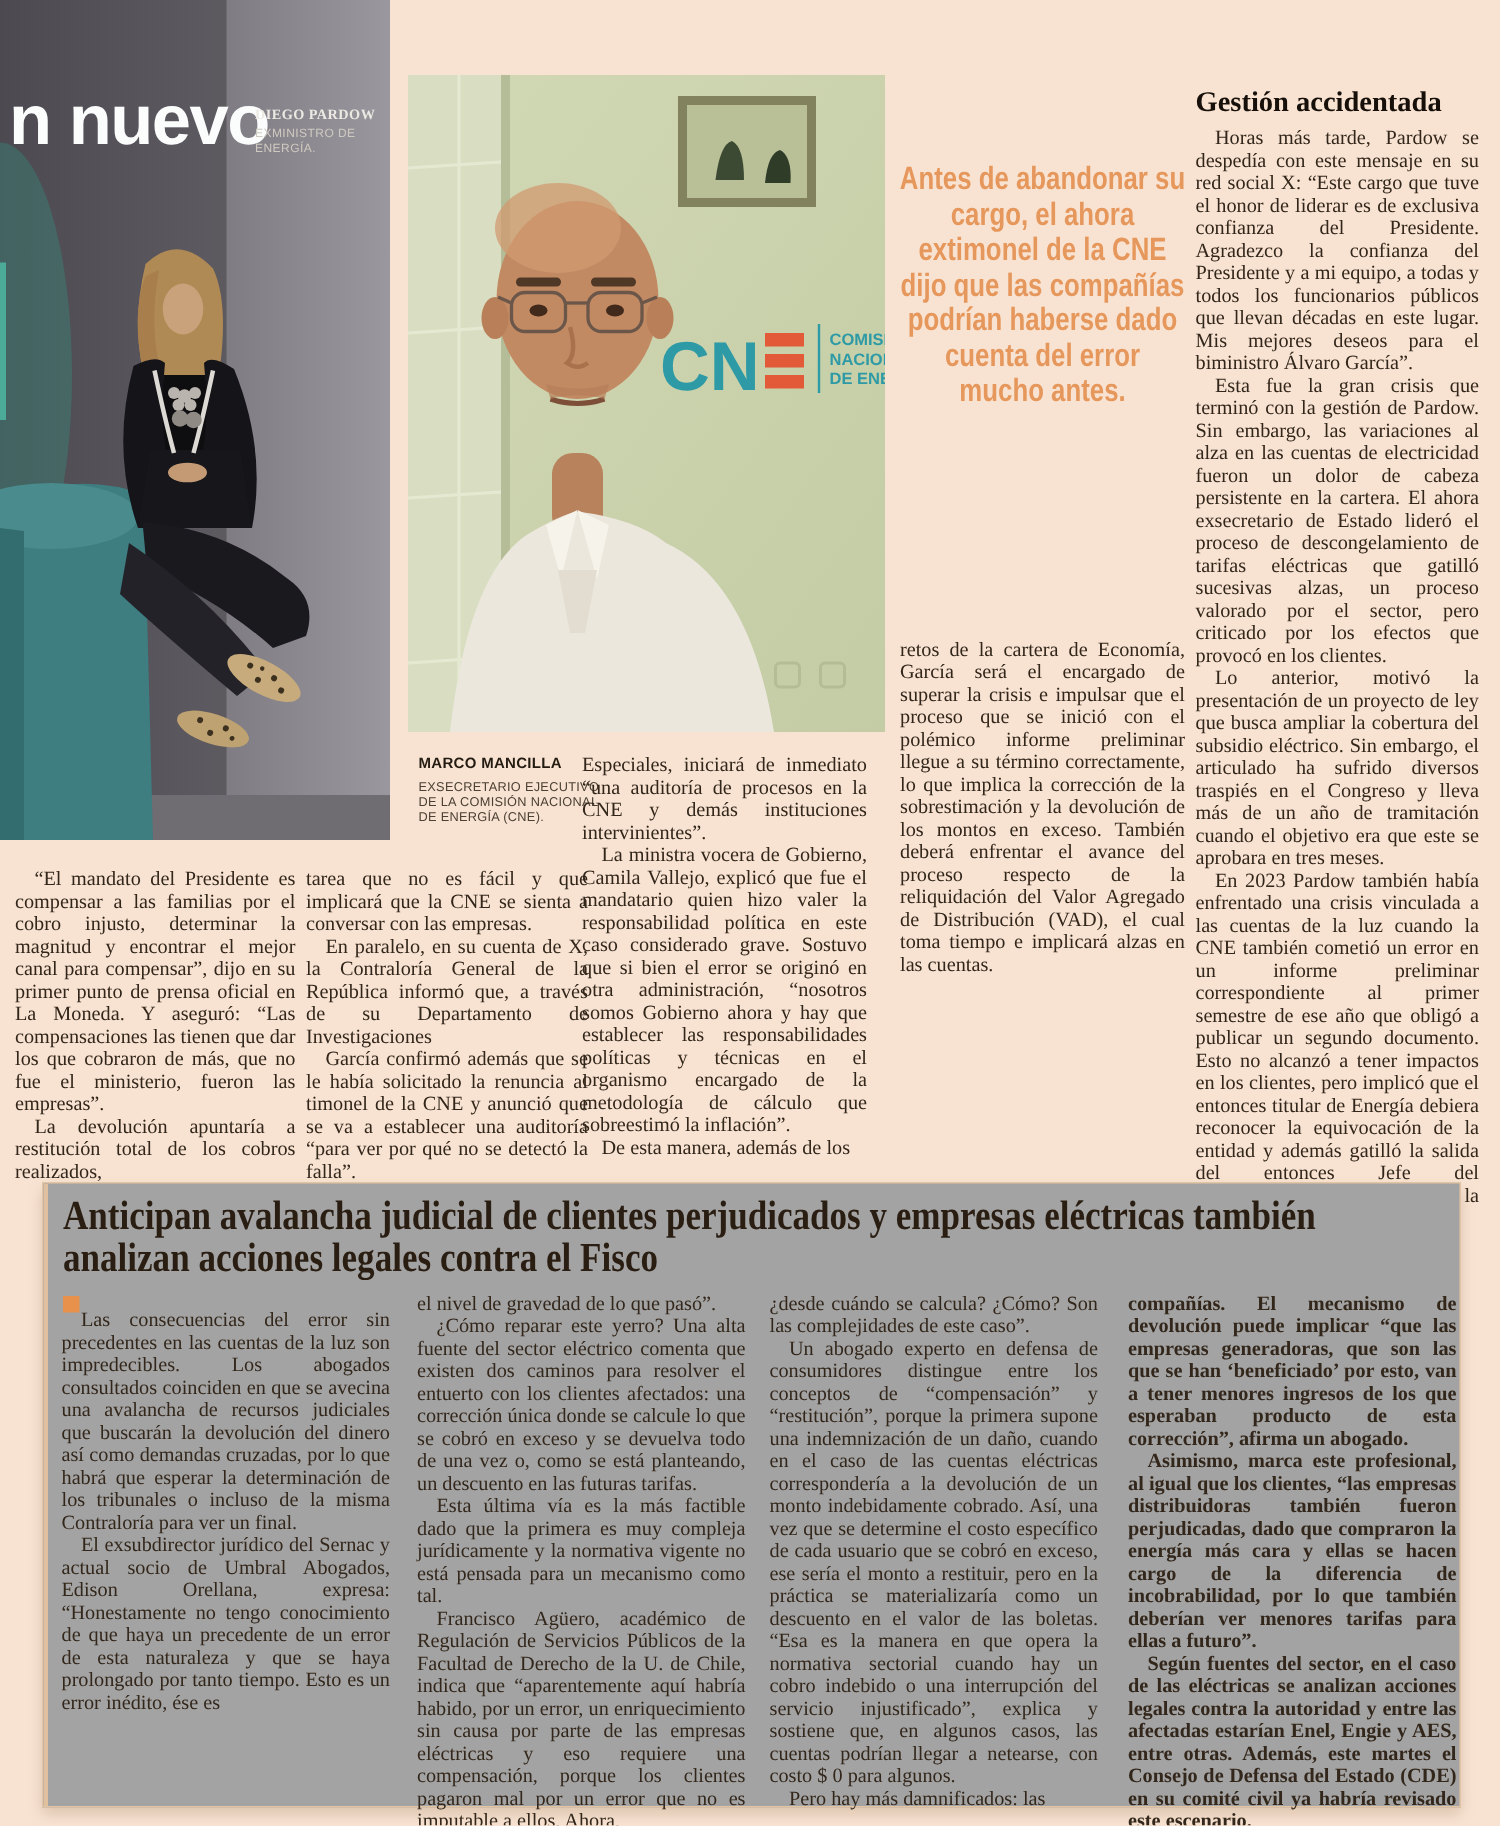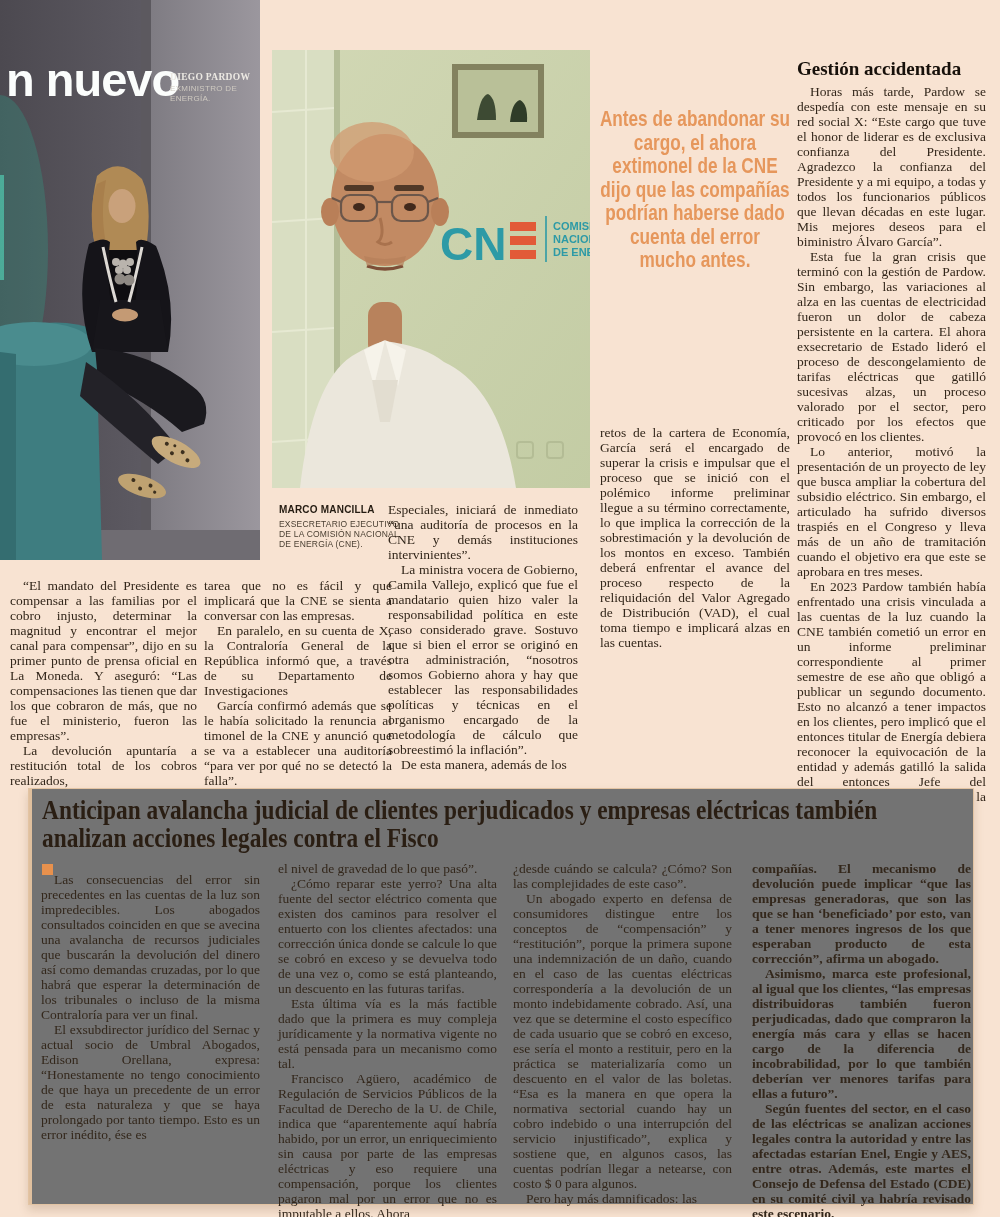--- a/index.html
+++ b/index.html
@@ -49,21 +49,21 @@
   .pull-quote{
     position:relative;left:-24px;width:238px;
     transform:scaleX(0.8);transform-origin:50% 0;
     font-family:"Liberation Sans","DejaVu Sans",sans-serif;
     font-weight:700;font-size:21.5px;line-height:23.5px;
     text-align:center;color:#e6975c;
   }
   
   .bottom-box{
     position:absolute;left:28px;top:788px;width:944px;height:415px;
-    background:#737373;border:1px solid #e3c4a3;
+    background:#a3a3a3;border:1px solid #e3c4a3;
     box-shadow:0 5px 9px rgba(125,85,50,.22), inset 3px 0 0 #e0c09e;
   }
   .box-headline-outer{position:absolute;left:13px;top:7px;width:918px;height:58px;overflow:visible;}
   .box-headline{
     width:1080px;transform:scaleX(0.85);transform-origin:0 0;
     font-family:"Liberation Serif","DejaVu Serif",serif;
     font-weight:700;font-size:27.5px;line-height:28px;color:#2a1e13;
   }
   .box-col{
     position:absolute;top:72px;width:219px;height:336px;

